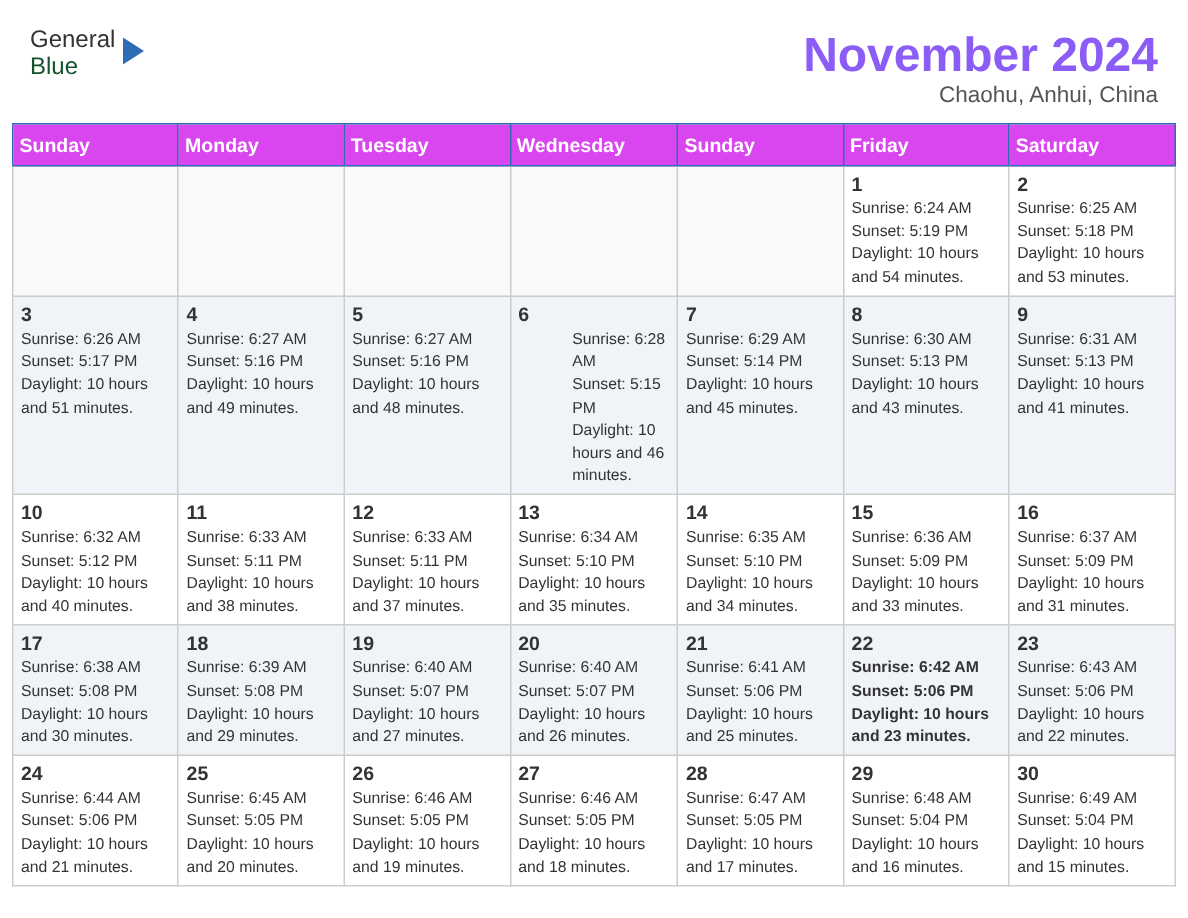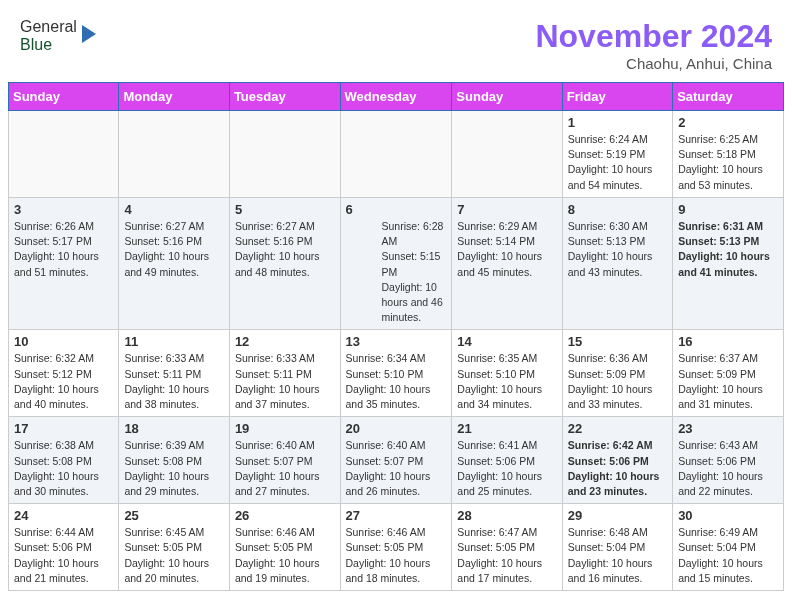--- a/index.html
+++ b/index.html
@@ -173,21 +173,21 @@
 Daylight: 10 hours and 45 minutes.</div>
         </td>
         <td>
           <span class="day-num">8</span>
           <div class="day-info" style="white-space: pre-line;">Sunrise: 6:30 AM
 Sunset: 5:13 PM
 Daylight: 10 hours and 43 minutes.</div>
         </td>
         <td>
           <span class="day-num">9</span>
-          <div class="day-info" style="white-space: pre-line; font-weight: bold;">Sunrise: 6:31 AM
+          <div class="day-info" style="white-space: pre-line;">Sunrise: 6:31 AM
 Sunset: 5:13 PM
 Daylight: 10 hours and 41 minutes.</div>
         </td>
       </tr>
       <tr>
         <td>
           <span class="day-num">10</span>
           <div class="day-info" style="white-space: pre-line;">Sunrise: 6:32 AM
 Sunset: 5:12 PM
 Daylight: 10 hours and 40 minutes.</div>

